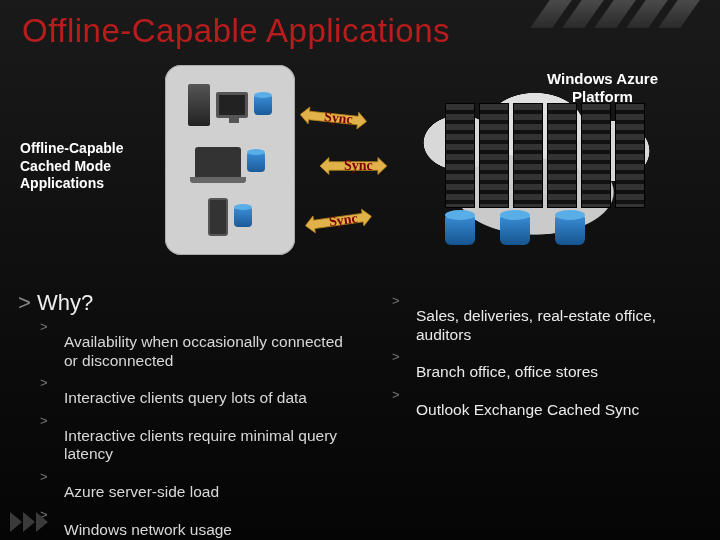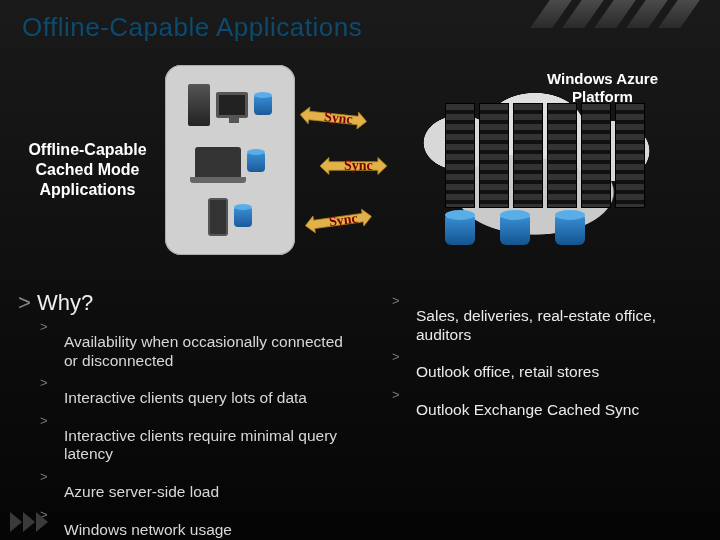--- a/index.html
+++ b/index.html
@@ -12,21 +12,21 @@
   .hatch {
     position:absolute; top:0; right:30px; width:150px; height:28px;
     display:flex; gap:10px;
   }
   .hatch div {
     width:22px; height:28px; transform:skewX(-35deg);
     background:linear-gradient(to bottom,#4a4a4a,#2a2a2a);
   }
   h1.title {
     position:absolute; left:22px; top:12px;
-    font-size:26px; font-weight:300; color:#0c4a6e;
+    font-size:33px; font-weight:300; color:#b91c1c;
     letter-spacing:.5px;
   }
   
   .diagram { position:absolute; left:0; top:55px; width:720px; height:220px; }
   .devices-box {
     position:absolute; left:165px; top:10px; width:130px; height:190px;
     border-radius:16px; background:#d0d0d0;
     box-shadow:inset 0 0 0 1px #aaa;
     display:flex; flex-direction:column; align-items:center; justify-content:space-around;
     padding:8px 0;
@@ -35,21 +35,21 @@
   .pc-tower { width:22px; height:42px; background:linear-gradient(#555,#222); border-radius:2px; }
   .pc-monitor { width:32px; height:26px; background:#222; border:3px solid #555; border-radius:2px; position:relative; }
   .pc-monitor:after{content:"";position:absolute;left:10px;bottom:-8px;width:10px;height:8px;background:#555;}
   .laptop { width:46px; height:30px; background:#333; border-radius:3px 3px 0 0; position:relative; }
   .laptop:after{content:"";position:absolute;left:-5px;bottom:-6px;width:56px;height:6px;background:#666;border-radius:0 0 3px 3px;}
   .phone { width:20px; height:38px; background:#333; border-radius:3px; border:2px solid #555; }
   .db-small { width:18px; height:20px; background:linear-gradient(#3a8fd6,#1b5a9a); border-radius:3px 3px 4px 4px; position:relative; }
   .db-small:before{content:"";position:absolute;top:-3px;left:0;width:18px;height:6px;background:#5aaee8;border-radius:50%;}
   .left-label {
     position:absolute; left:20px; top:85px; width:135px;
-    text-align:center; font-size:16px; font-weight:700; line-height:1.25;
+    font-size:14px; font-weight:700; line-height:1.25;
     color:#fff;
   }
   .right-label {
     position:absolute; right:40px; top:15px; width:155px;
     text-align:center; font-size:15px; font-weight:700; line-height:1.2;
   }
   
   .cloud {
     position:absolute; right:60px; top:30px; width:250px; height:165px;
   }
@@ -198,21 +198,21 @@
     </ul>
   </div>
   <div class="col">
     <ul>
       <li>
           <span class="chev">&gt;</span>
           <span class="txt">Sales, deliveries, real-estate office, auditors</span>
         </li>
       <li>
           <span class="chev">&gt;</span>
-          <span class="txt">Outlook office, retail stores</span>
+          <span class="txt">Branch office, office stores</span>
         </li>
       <li>
           <span class="chev">&gt;</span>
           <span class="txt">Outlook Exchange Cached Sync</span>
         </li>
     </ul>
   </div>
 </div>
 
 <div class="corner">

